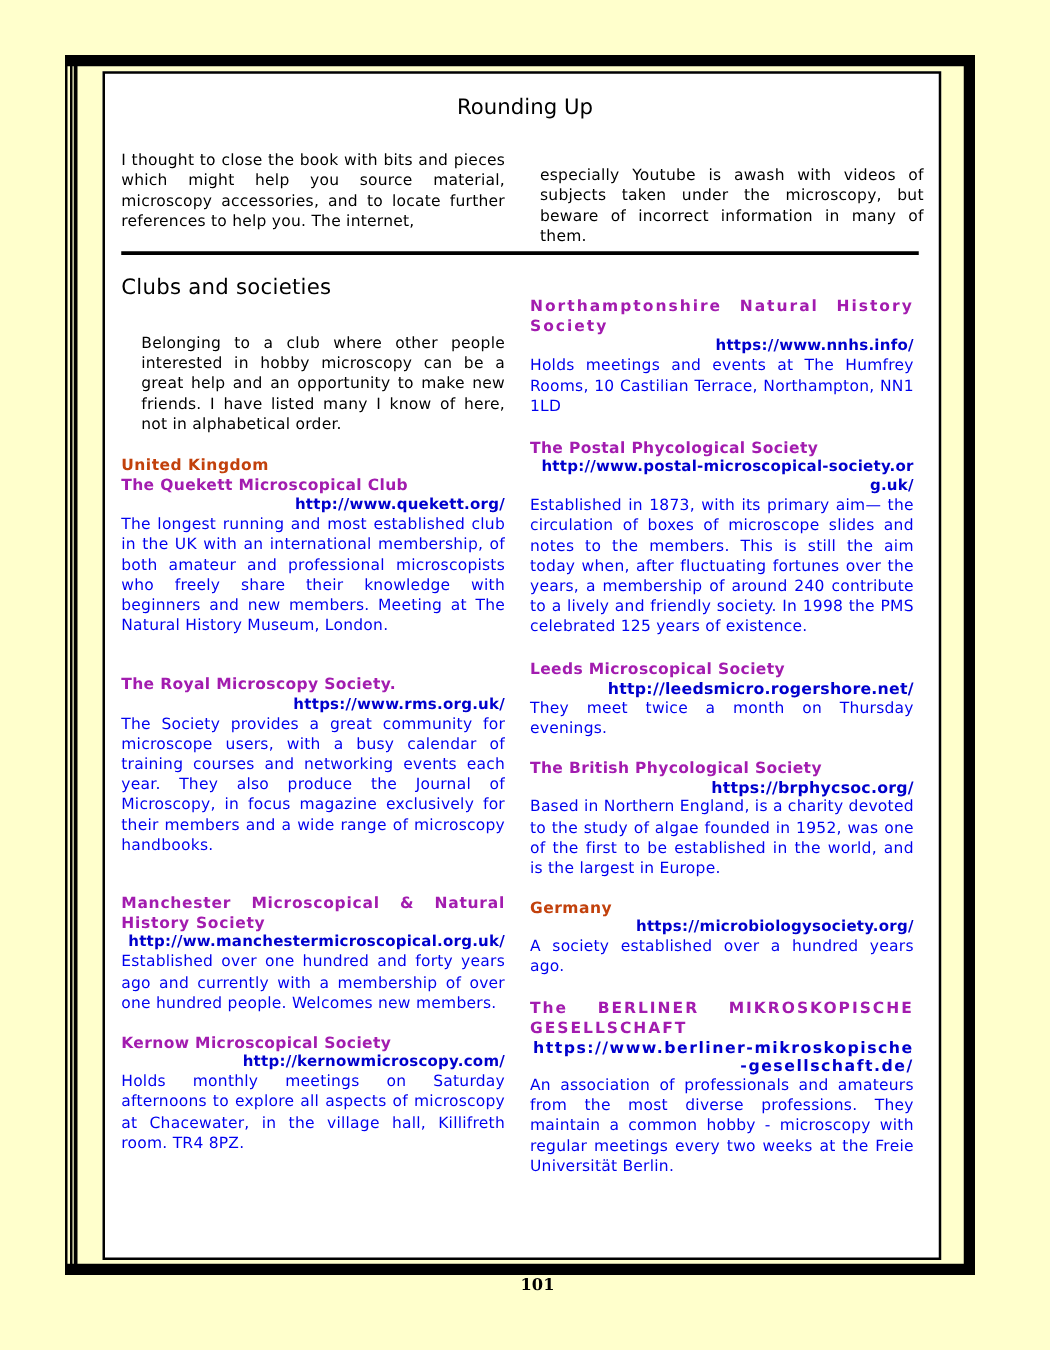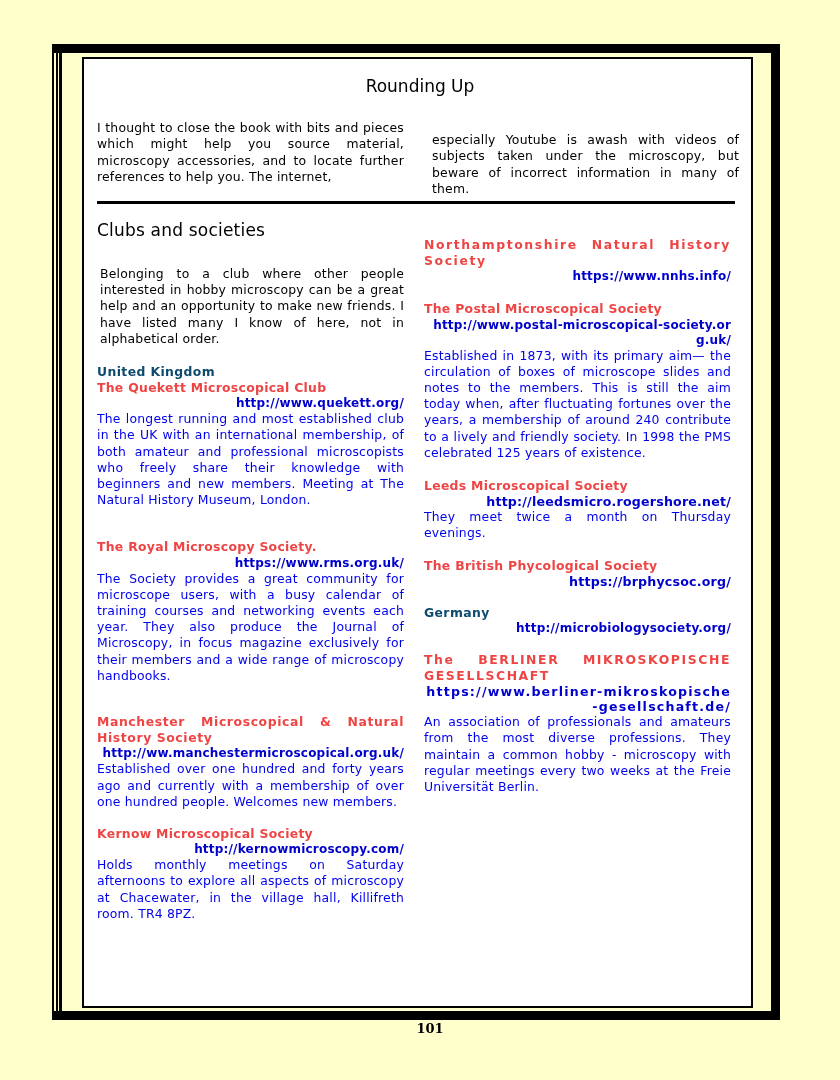--- a/index.html
+++ b/index.html
@@ -54,29 +54,29 @@
       position: absolute; width: 307px;
       font-size: 12.4px; line-height: 16.2px;
       letter-spacing: 0.2px;
     }
     .col.left { left: 97px; top: 219px; }
     .col.right { left: 424px; top: 237px; }
     .section-heading {
       font-size: 17px; color: #000; margin: 0 0 25px 0; line-height: 22px;
     }
     .section-intro {
-      color: #000; text-align: justify; margin: 0 0 17px 3px;
+      color: #000; text-align: justify; margin: 0 0 17px 16px;
     }
     .country {
-      color: #0c4a6e; font-weight: bold; font-size: 12.4px;
+      color: #c2410c; font-weight: bold; font-size: 12.4px;
       line-height: 16px; letter-spacing: 0.4px;
     }
     .entry { margin-bottom: 0; }
     .entry-name {
-      color: #ef4444; font-weight: bold; text-align: justify;
+      color: #a21caf; font-weight: bold; text-align: justify;
       text-align-last: left; letter-spacing: 0.3px;
     }
     .entry-name.spaced { letter-spacing: 1.6px; }
     .entry-url {
       color: #0000cc; font-weight: bold; font-size: 12px;
       line-height: 15px; word-break: break-all;
       font-family: "DejaVu Sans", sans-serif;
       text-align: right;
     }
     .entry-url.spaced { letter-spacing: 1.2px; font-size: 12.6px; }
@@ -140,46 +140,49 @@
     <div class="entry-name">Kernow Microscopical Society</div>
     <div class="entry-url">http://kernowmicroscopy.com/</div>
     <div class="entry-desc">Holds monthly meetings on Saturday afternoons to explore all aspects of microscopy at Chacewater, in the village hall, Killifreth room. TR4 8PZ.</div>
   </div>
 </div>
 
 <div class="col right">
   <div class="entry">
     <div class="entry-name spaced">Northamptonshire Natural History Society</div>
     <div class="entry-url">https://www.nnhs.info/</div>
+    <div class="entry-desc">Holds meetings and events at  The Humfrey Rooms, 10 Castilian Terrace, Northampton, NN1 1LD</div>
   </div>
   <div class="gap-r"></div>
 
   <div class="entry">
-    <div class="entry-name">The Postal Microscopical Society</div>
+    <div class="entry-name">The Postal Phycological Society</div>
     <div class="entry-url">http://www.postal-microscopical-society.org.uk/</div>
     <div class="entry-desc">Established in 1873, with its primary aim— the circulation of boxes of microscope slides and notes to the members. This is still the aim today when, after fluctuating fortunes over the years, a membership of around 240 contribute to a lively and friendly society. In 1998 the PMS celebrated 125 years of existence.</div>
   </div>
   <div class="gap-r"></div>
 
   <div class="entry">
     <div class="entry-name">Leeds Microscopical Society</div>
     <div class="entry-url" style="font-size:12.6px;">http://leedsmicro.rogershore.net/</div>
     <div class="entry-desc">They meet twice a month on Thursday evenings.</div>
   </div>
   <div class="gap-r2"></div>
 
   <div class="entry">
     <div class="entry-name">The British Phycological Society</div>
     <div class="entry-url" style="font-size:12.6px;">https://brphycsoc.org/</div>
+    <div class="entry-desc">Based in Northern England, is a charity devoted to the study of algae founded in 1952, was one of the first to be established in the world, and is the largest in Europe.</div>
   </div>
   <div class="gap-r2"></div>
 
   <div class="country">Germany</div>
   <div class="entry">
-    <div class="entry-url">http://microbiologysociety.org/</div>
+    <div class="entry-url">https://microbiologysociety.org/</div>
+    <div class="entry-desc">A society established over a hundred years ago.</div>
   </div>
   <div class="gap-r2"></div>
 
   <div class="entry">
     <div class="entry-name spaced">The BERLINER MIKROSKOPISCHE GESELLSCHAFT</div>
     <div class="entry-url spaced">https://www.berliner-mikroskopische-gesellschaft.de/</div>
     <div class="entry-desc">An association of professionals and amateurs from the most diverse professions. They maintain a common hobby - microscopy with regular meetings every two weeks at the Freie Universität Berlin.</div>
   </div>
 </div>
 

